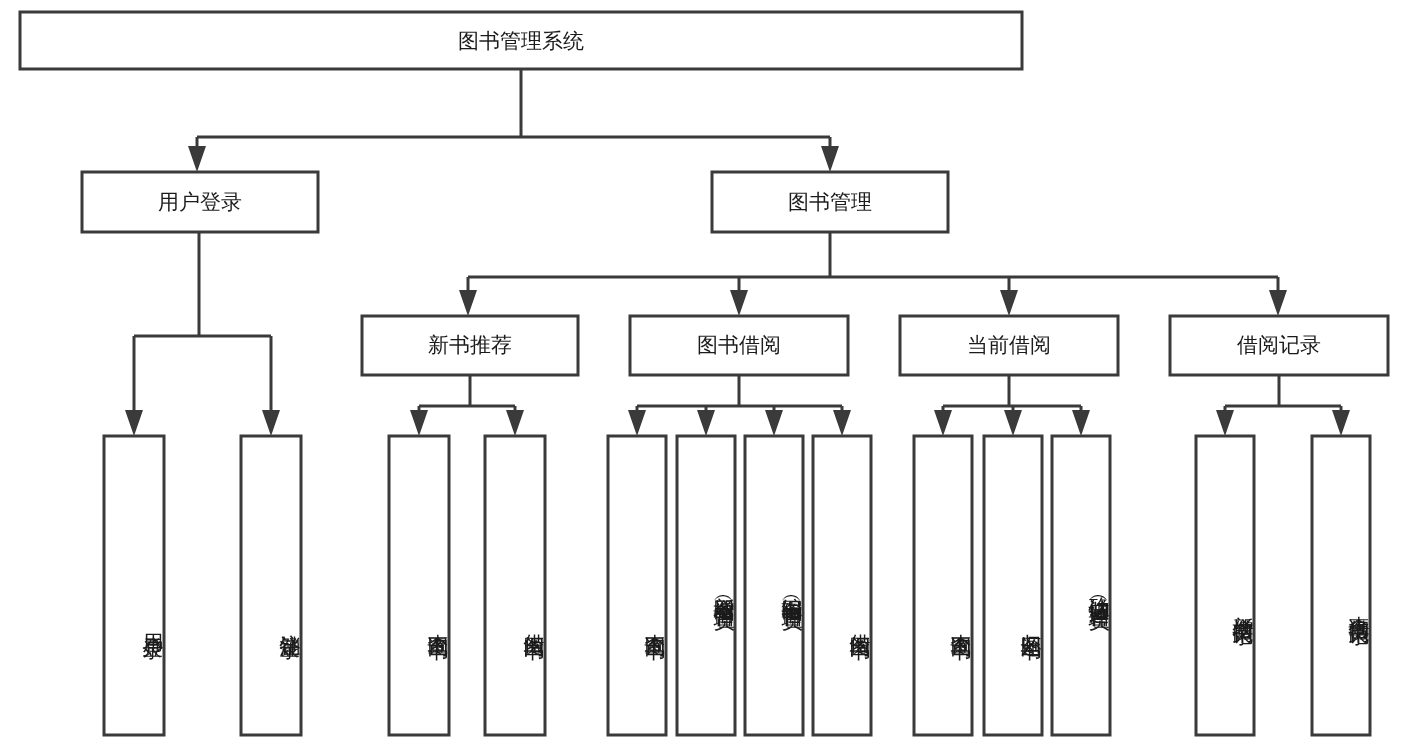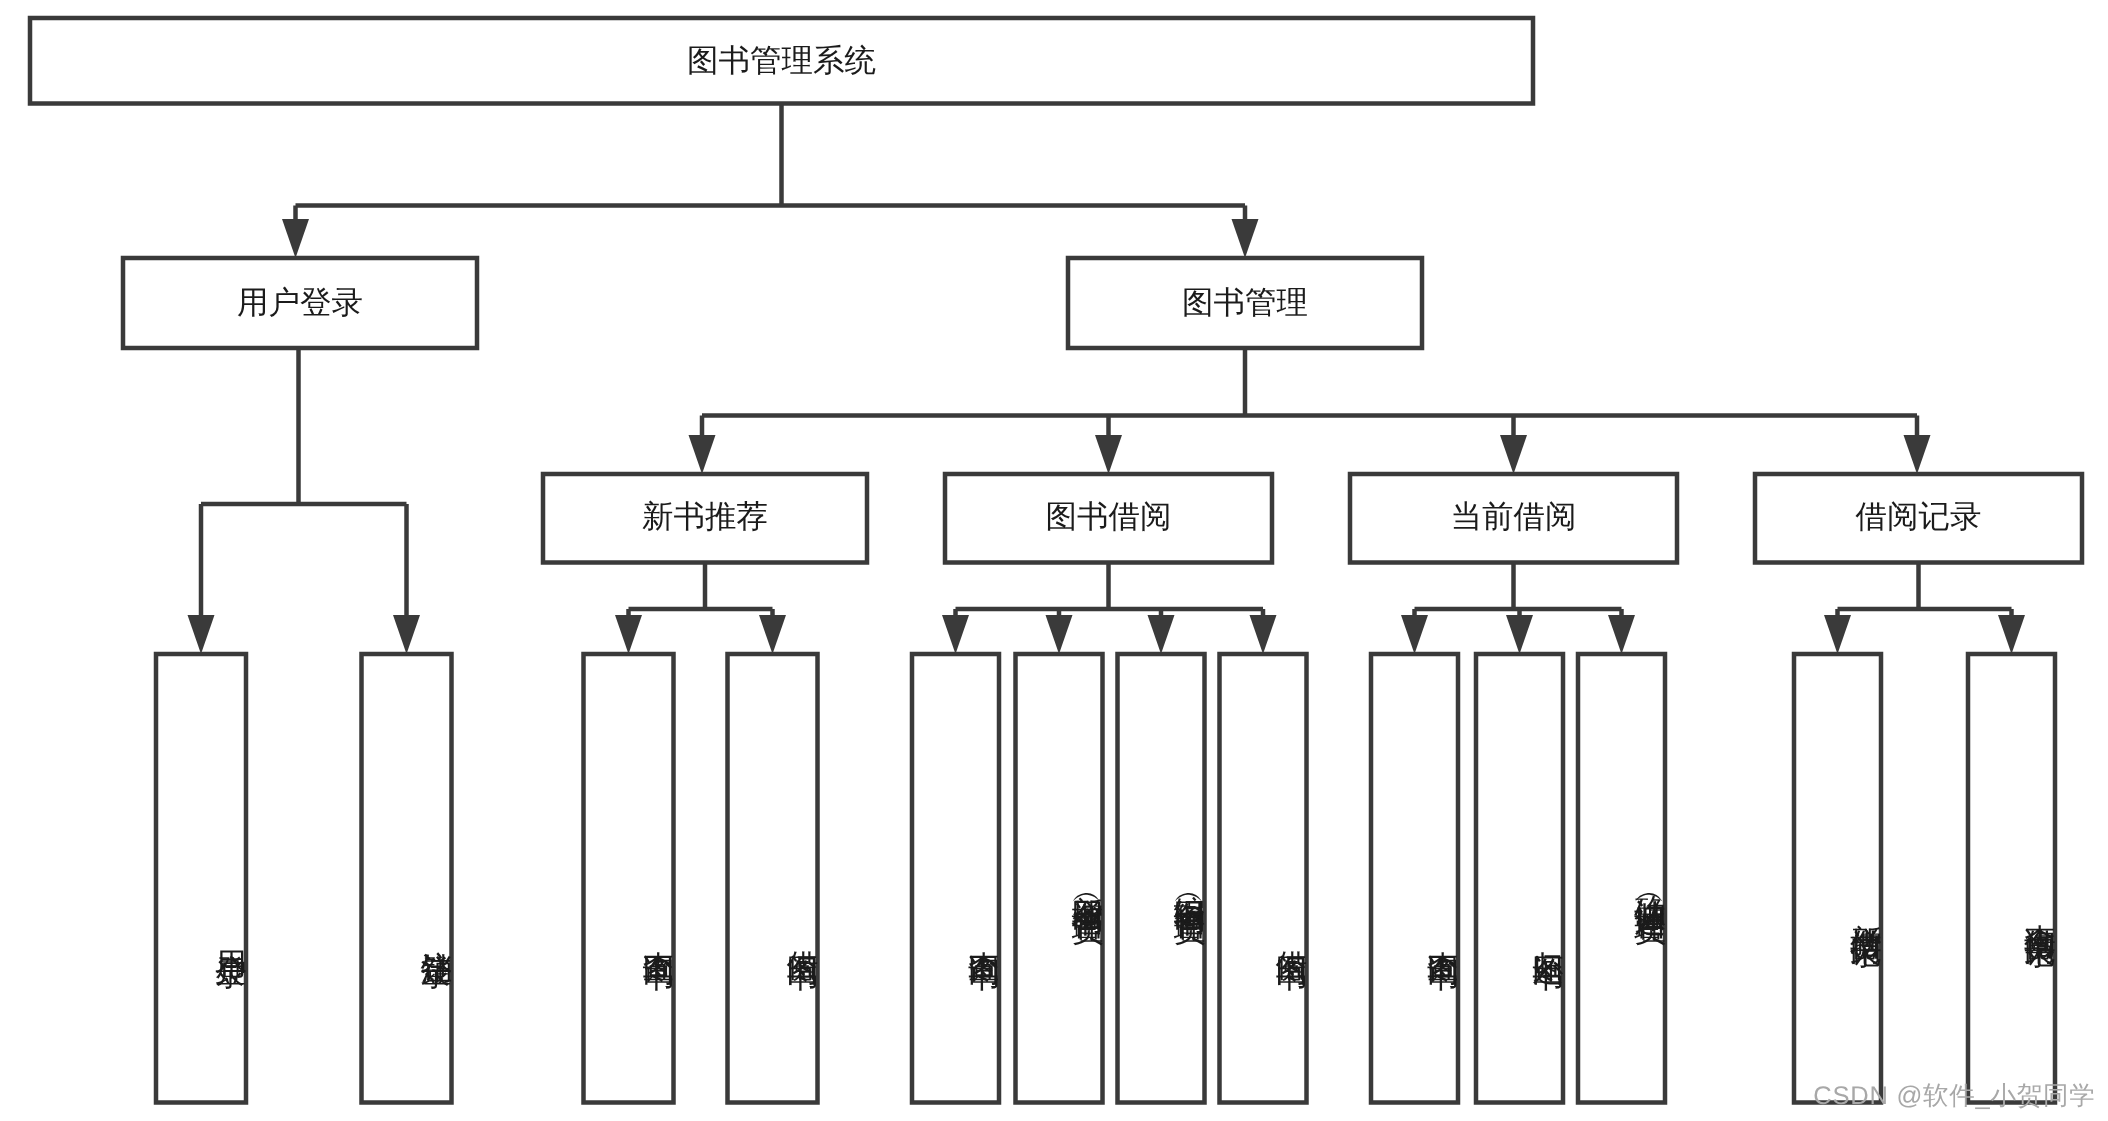--- a/index.html
+++ b/index.html
@@ -241,15 +241,14 @@
   <div class="node-label-v" style="left:914px; top:506px; width:58px; height:229px;">查询图书</div>
 
   <div class="node-label-v" style="left:984px; top:506px; width:58px; height:229px;">归还图书</div>
 
   <div class="node-label-v" style="left:1052px; top:443px; width:58px; height:292px;">确认归还（管理员）</div>
 
   <div class="node-label-v" style="left:1196px; top:475px; width:58px; height:260px;">新增借阅记录</div>
 
   <div class="node-label-v" style="left:1312px; top:475px; width:58px; height:260px;">查询借阅记录</div>
 
-  <div id="watermark">CSDN @软件_小贺同学</div>
 
 </div>
 
 </body></html>

